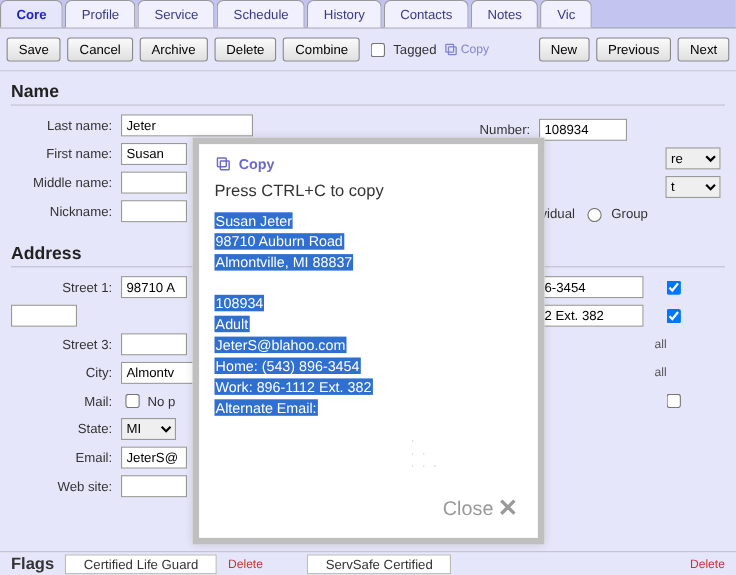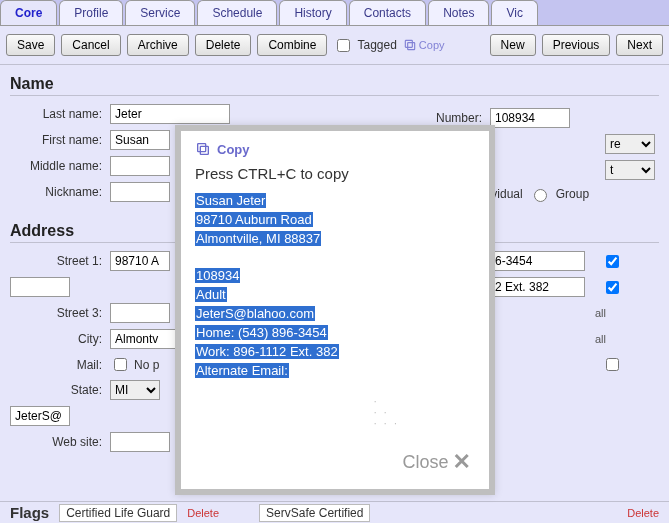--- a/index.html
+++ b/index.html
@@ -100,21 +100,21 @@
   .phone-input { width:95px; }
   .chk { margin-left:8px; }
   .call-box { position:absolute; left:595px; font-size:11px; color:#555;}
   .mailcheck { display:flex; align-items:center; gap:4px; }
   .flags-row {
     display:flex; align-items:center; gap:10px; padding:4px 10px;
     border-top:1px solid #c0c0d0; background:#e6e6fa;
     position:absolute; bottom:0; left:0; right:0; height:22px;
   }
   .flags-row .ftitle { font-weight:bold; font-size:15px; }
-  .flag-item { background:#fff; border:1px solid #bbb; padding:1px 6px; font-size:12px;}
+  .flag-item { background:#fff; border:1px solid #bbb; padding:1px 16px; font-size:12px;}
   .del-link { color:#c33; font-size:11px; cursor:pointer;}
   
   
   .modal {
     position: absolute;
     left: 175px;
     top: 125px;
     width: 320px;
     height: 370px;
     background: #fff;
@@ -252,20 +252,21 @@
       <input type="checkbox" style="">
       <span>No p</span>
     </span>
     <input type="checkbox" class="chk" style="position: absolute; left: 598px;">
   </div>
   <div class="form-row">
     <div class="label">State:</div>
     <select style="width:50px"><option>MI</option></select>
   </div>
   <div class="form-row">
+    <div class="label">Email:</div>
     <input type="text" style="width: 60px;" value="JeterS@">
   </div>
   <div class="form-row">
     <div class="label">Web site:</div>
     <input type="text" style="width: 60px;" value="">
   </div>
 </div>
 
 <div class="flags-row">
   <span class="ftitle">Flags</span>

